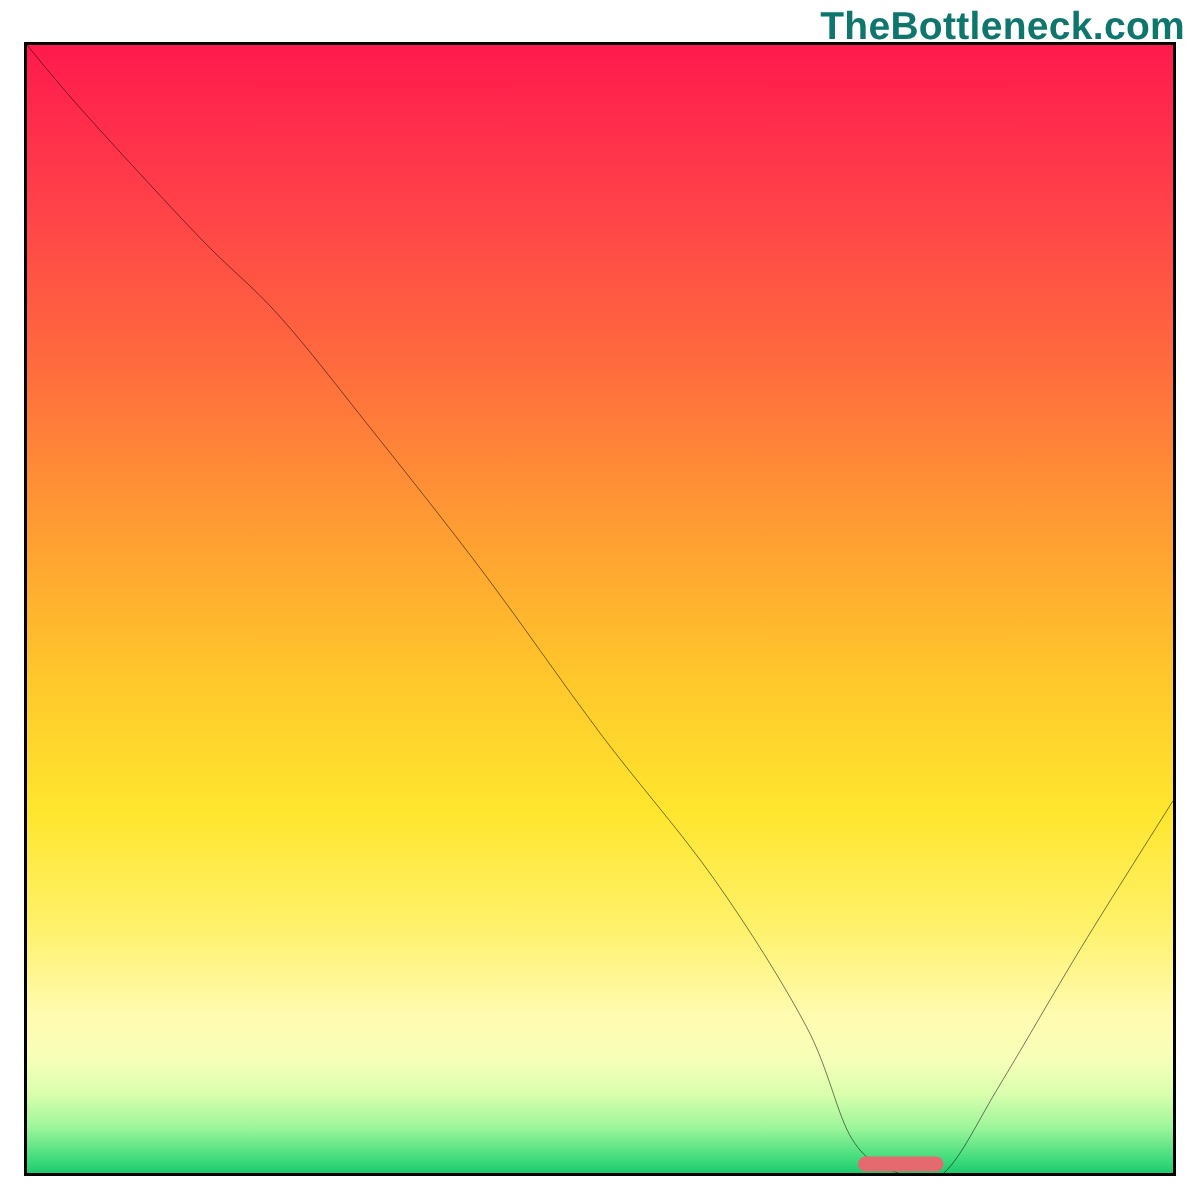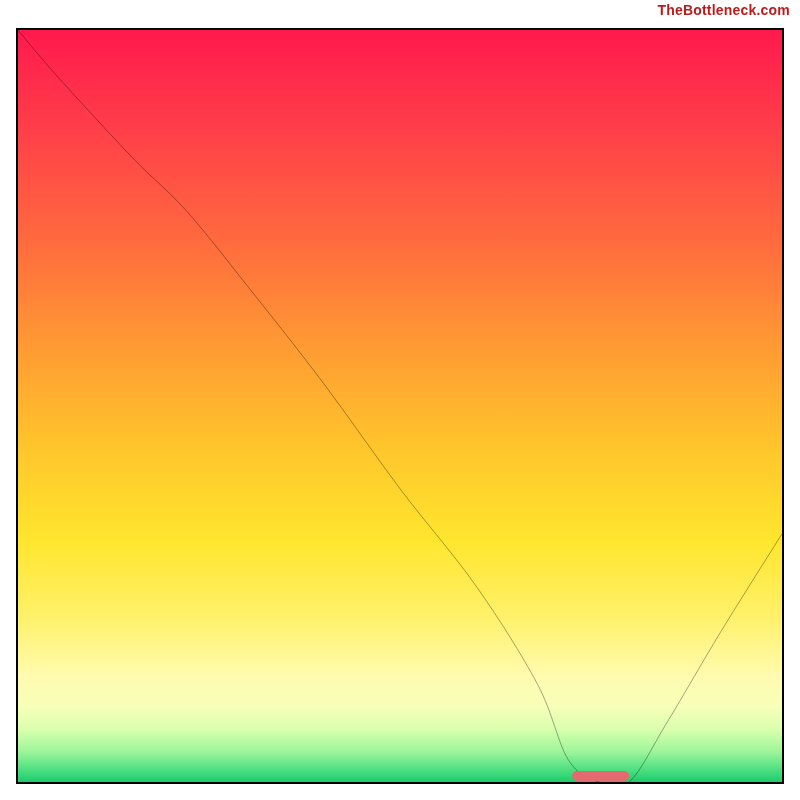--- a/index.html
+++ b/index.html
@@ -12,23 +12,23 @@
   }
   .wrap {
     position: relative;
     width: 800px;
     height: 800px;
   }
   .watermark {
     position: absolute;
     top: 2px;
     right: 10px;
-    font-size: 14px;
+    font-size: 26px;
     font-weight: 600;
-    color: #b91c1c;
+    color: #0f766e;
     letter-spacing: 0.2px;
     user-select: none;
   }
   .plot {
     position: absolute;
     left: 16px;
     top: 28px;
     width: 768px;
     height: 756px;
   }

